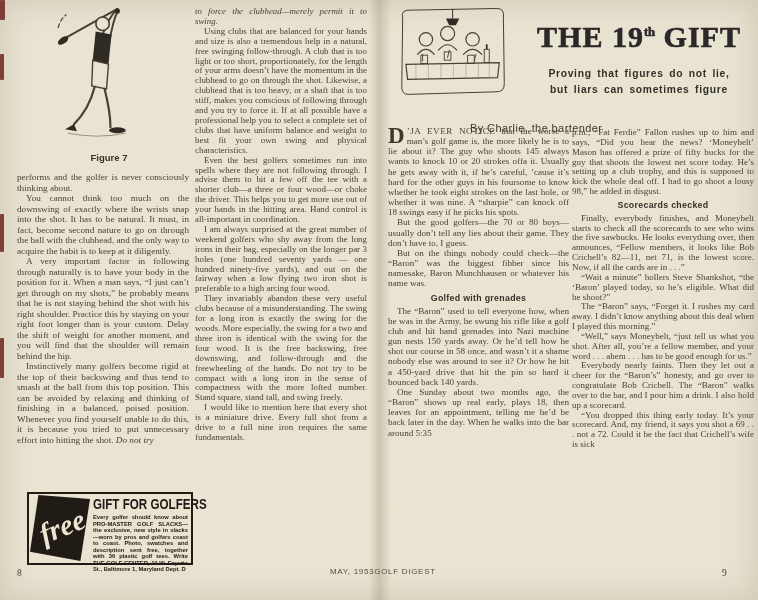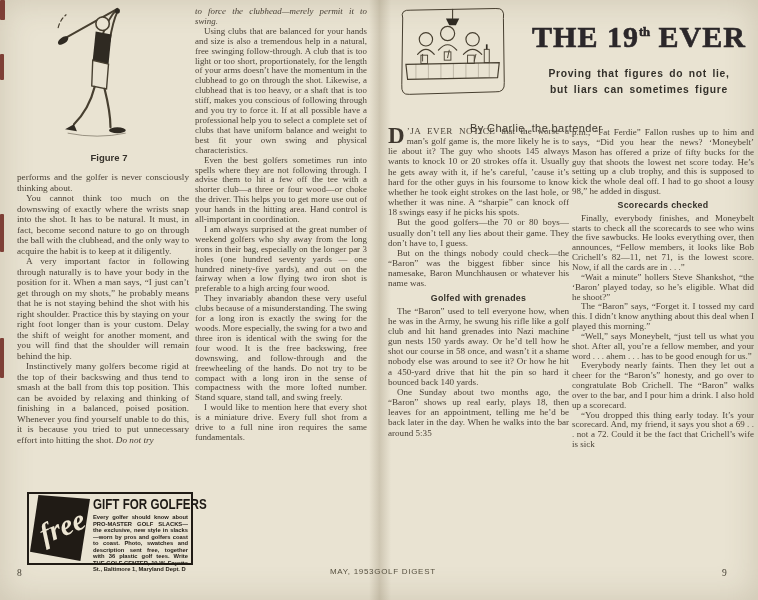--- a/index.html
+++ b/index.html
@@ -166,21 +166,21 @@
     <path class="ink" d="M10,70 L122,68 L120,86 L12,88 Z" stroke-width="1.4"></path>
     <path class="ink" d="M22,70 L22,87 M37,70 L37,87 M52,69 L52,86 M67,69 L67,86 M82,69 L82,86 M97,69 L97,85 M110,69 L110,85" stroke-width=".6" opacity=".5"></path>
     <rect class="ink" x="28" y="59" width="8" height="10" stroke-width="1.1"></rect>
     <rect class="ink" x="56" y="55" width="8" height="10" stroke-width="1.1"></rect>
     <rect class="ink" x="84" y="59" width="8" height="10" stroke-width="1.1"></rect>
     <rect class="ink" x="104" y="52" width="6" height="16" stroke-width="1.1"></rect>
     <rect class="fill-ink" x="106" y="46" width="2" height="6"></rect>
   </svg>
 
   <div class="title-block">
-    <div class="big-title"><span>THE 19</span><sup>th</sup><span> EVER</span></div>
+    <div class="big-title"><span>THE 19</span><sup>th</sup><span> GIFT</span></div>
     <div class="subtitle">
       <div>Proving that figures do not lie,</div>
       <div>but liars can sometimes figure</div>
     </div>
   </div>
 
   <div class="byline">By Charlie, the bartender</div>
 
   <div class="col col-r1">
     <p>
@@ -191,21 +191,21 @@
     <p class="subhead">Golfed with grenades</p>
     <p class="ind">The “Baron” used to tell everyone how, when he was in the Army, he swung his rifle like a golf club and hit hand grenades into Nazi machine gun nests 150 yards away. Or he’d tell how he shot our course in 58 once, and wasn’t it a shame nobody else was around to see it? Or how he hit a 450-yard drive that hit the pin so hard it bounced back 140 yards.</p>
     <p class="ind">One Sunday about two months ago, the “Baron” shows up real early, plays 18, then leaves for an appointment, telling me he’d be back later in the day. When he walks into the bar around 5:35</p>
   </div>
 
   <div class="col col-r2">
     <p>p.m., “Fat Ferdie” Fallon rushes up to him and says, “Did you hear the news? ‘Moneybelt’ Mason has offered a prize of fifty bucks for the guy that shoots the lowest net score today. He’s setting up a club trophy, and this is supposed to kick the whole deal off. I had to go shoot a lousy 98,” he added in disgust.</p>
     <p class="subhead">Scorecards checked</p>
     <p class="ind">Finally, everybody finishes, and Moneybelt starts to check all the scorecards to see who wins the five sawbucks. He looks everything over, then announces, “Fellow members, it looks like Bob Crichell’s 82—11, net 71, is the lowest score. Now, if all the cards are in . . .”</p>
     <p class="ind">“Wait a minute” hollers Steve Shankshot, “the ‘Baron’ played today, so he’s eligible. What did he shoot?”</p>
-    <p class="ind">The “Baron” says, “Forget it. I tossed my card this. I didn’t know anything about this deal when I played this morning.”</p>
+    <p class="ind">The “Baron” says, “Forget it. I rushes my card away. I didn’t know anything about this deal when I played this morning.”</p>
     <p class="ind">“Well,” says Moneybelt, “just tell us what you shot. After all, you’re a fellow member, and your word . . . ahem . . . has to be good enough for us.”</p>
     <p class="ind">Everybody nearly faints. Then they let out a cheer for the “Baron’s” honesty, and go over to congratulate Bob Crichell. The “Baron” walks over to the bar, and I pour him a drink. I also hold up a scorecard.</p>
     <p class="ind">“You dropped this thing early today. It’s your scorecard. And, my friend, it says you shot a 69 . . . not a 72. Could it be the fact that Crichell’s wife is sick</p>
   </div>
 
   <div class="folio folio-9">9</div>
 
   <div class="folio-center">
     <span>MAY, 1953</span>
     <span>GOLF DIGEST</span>

